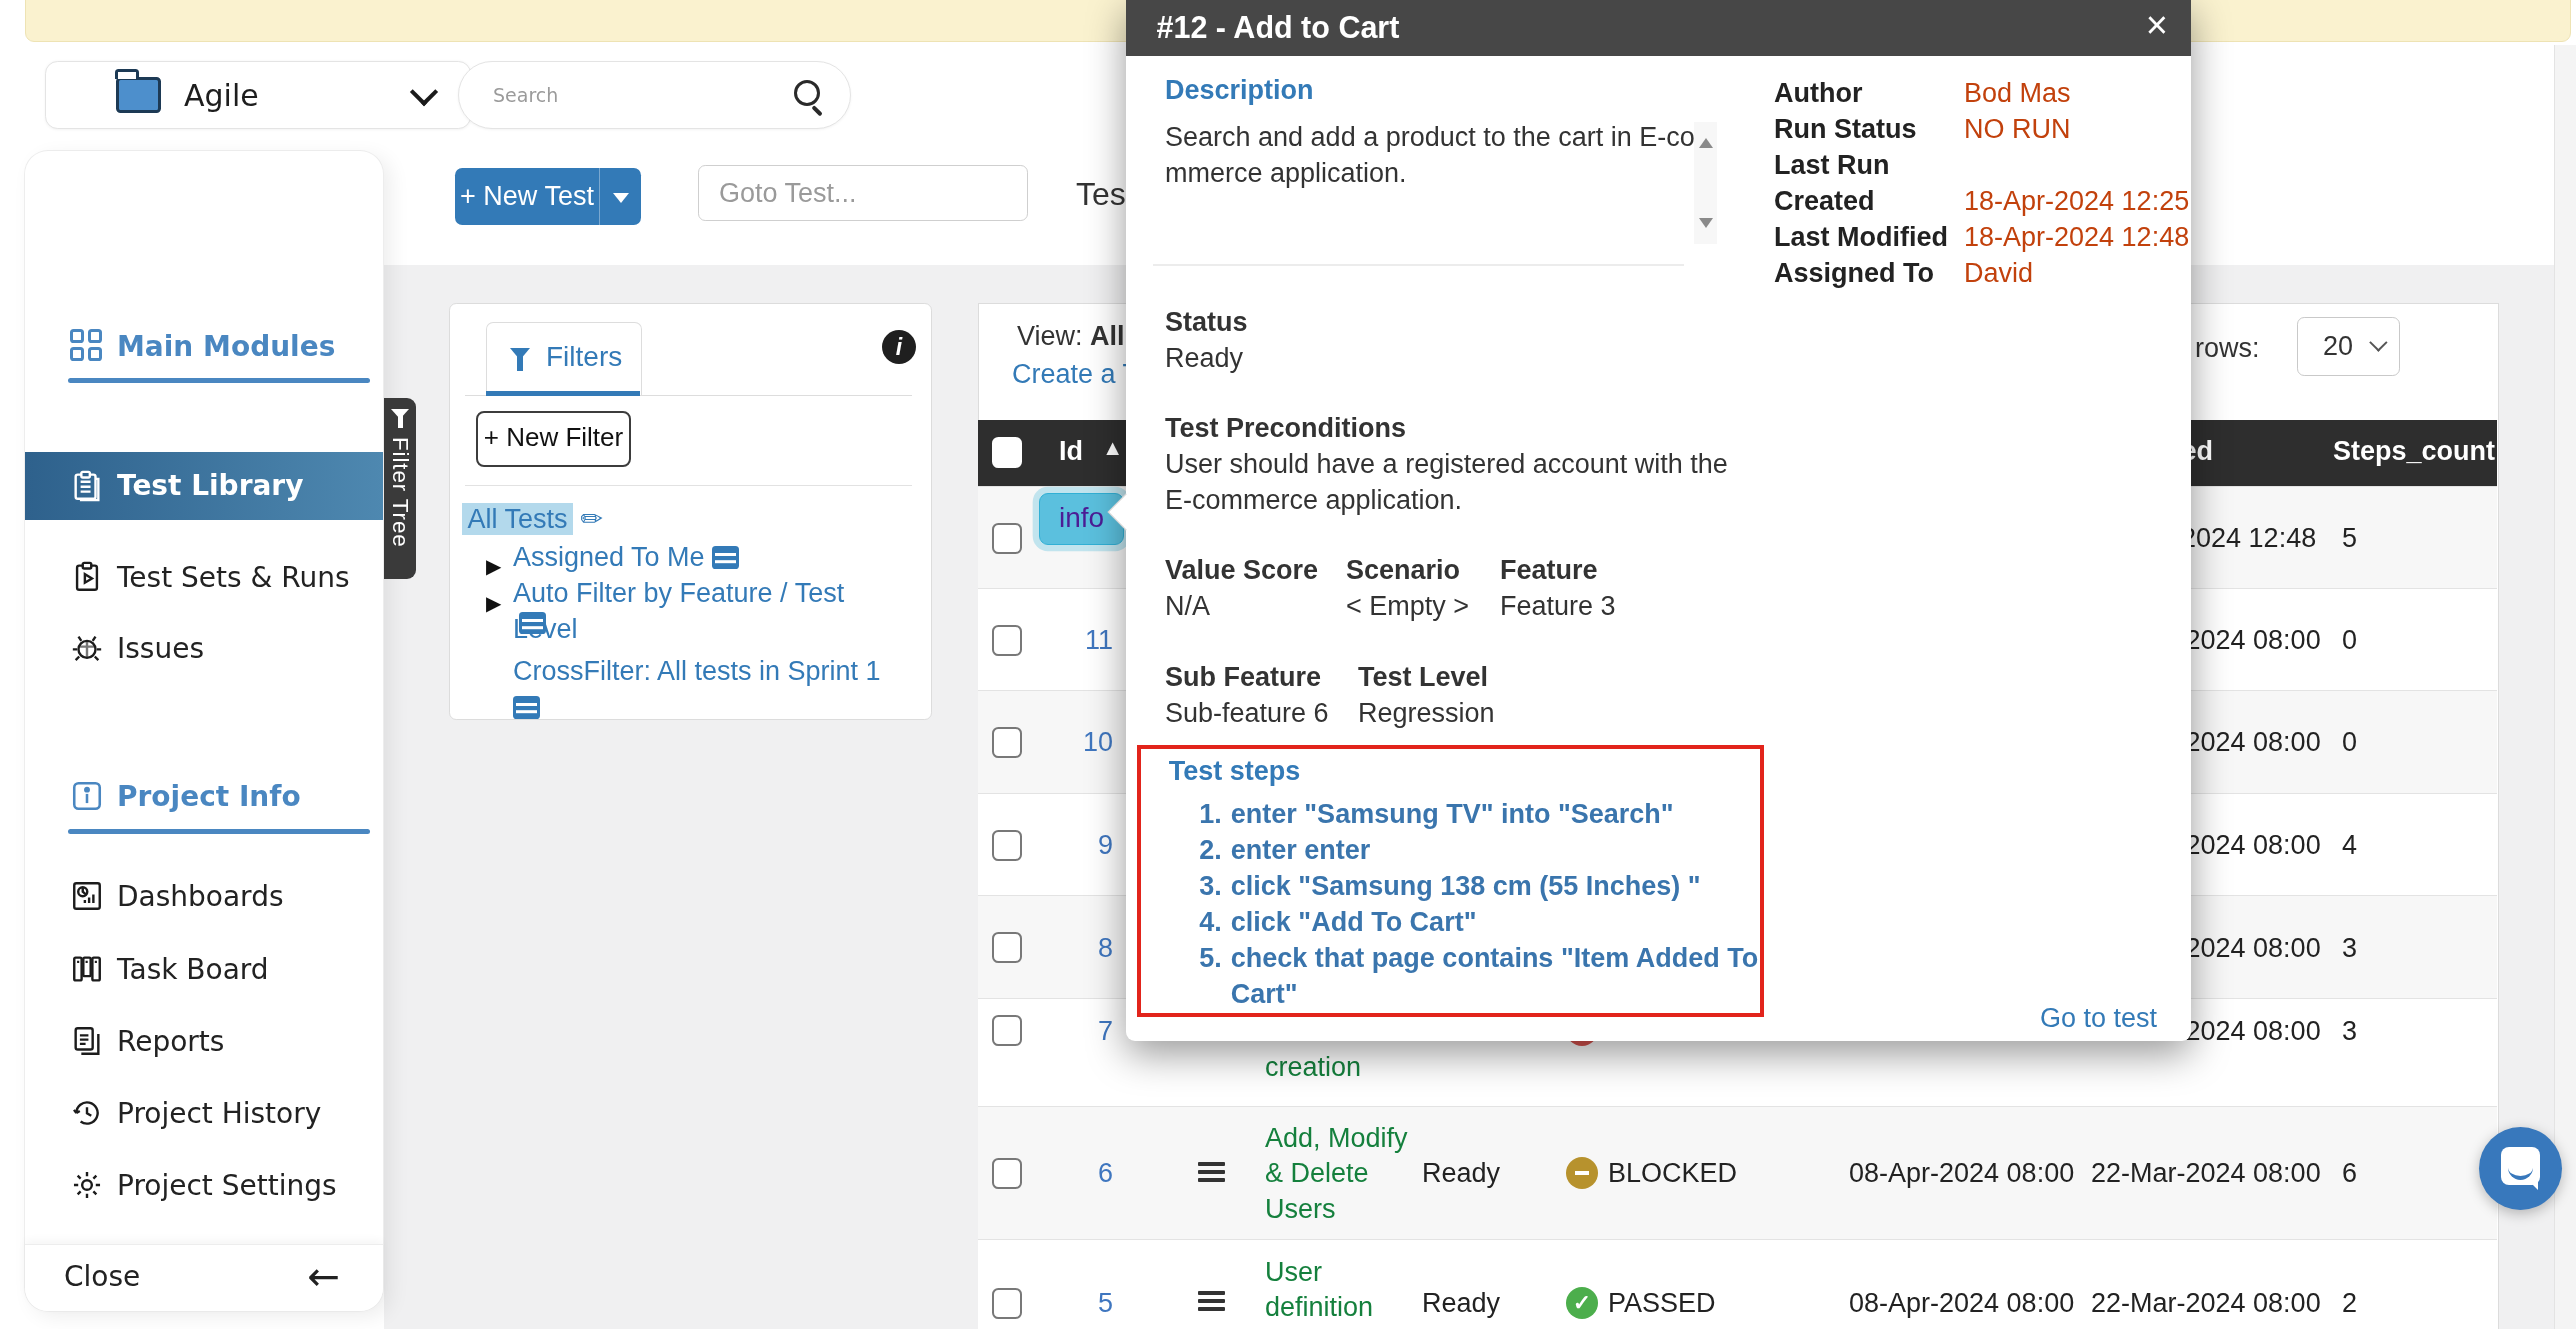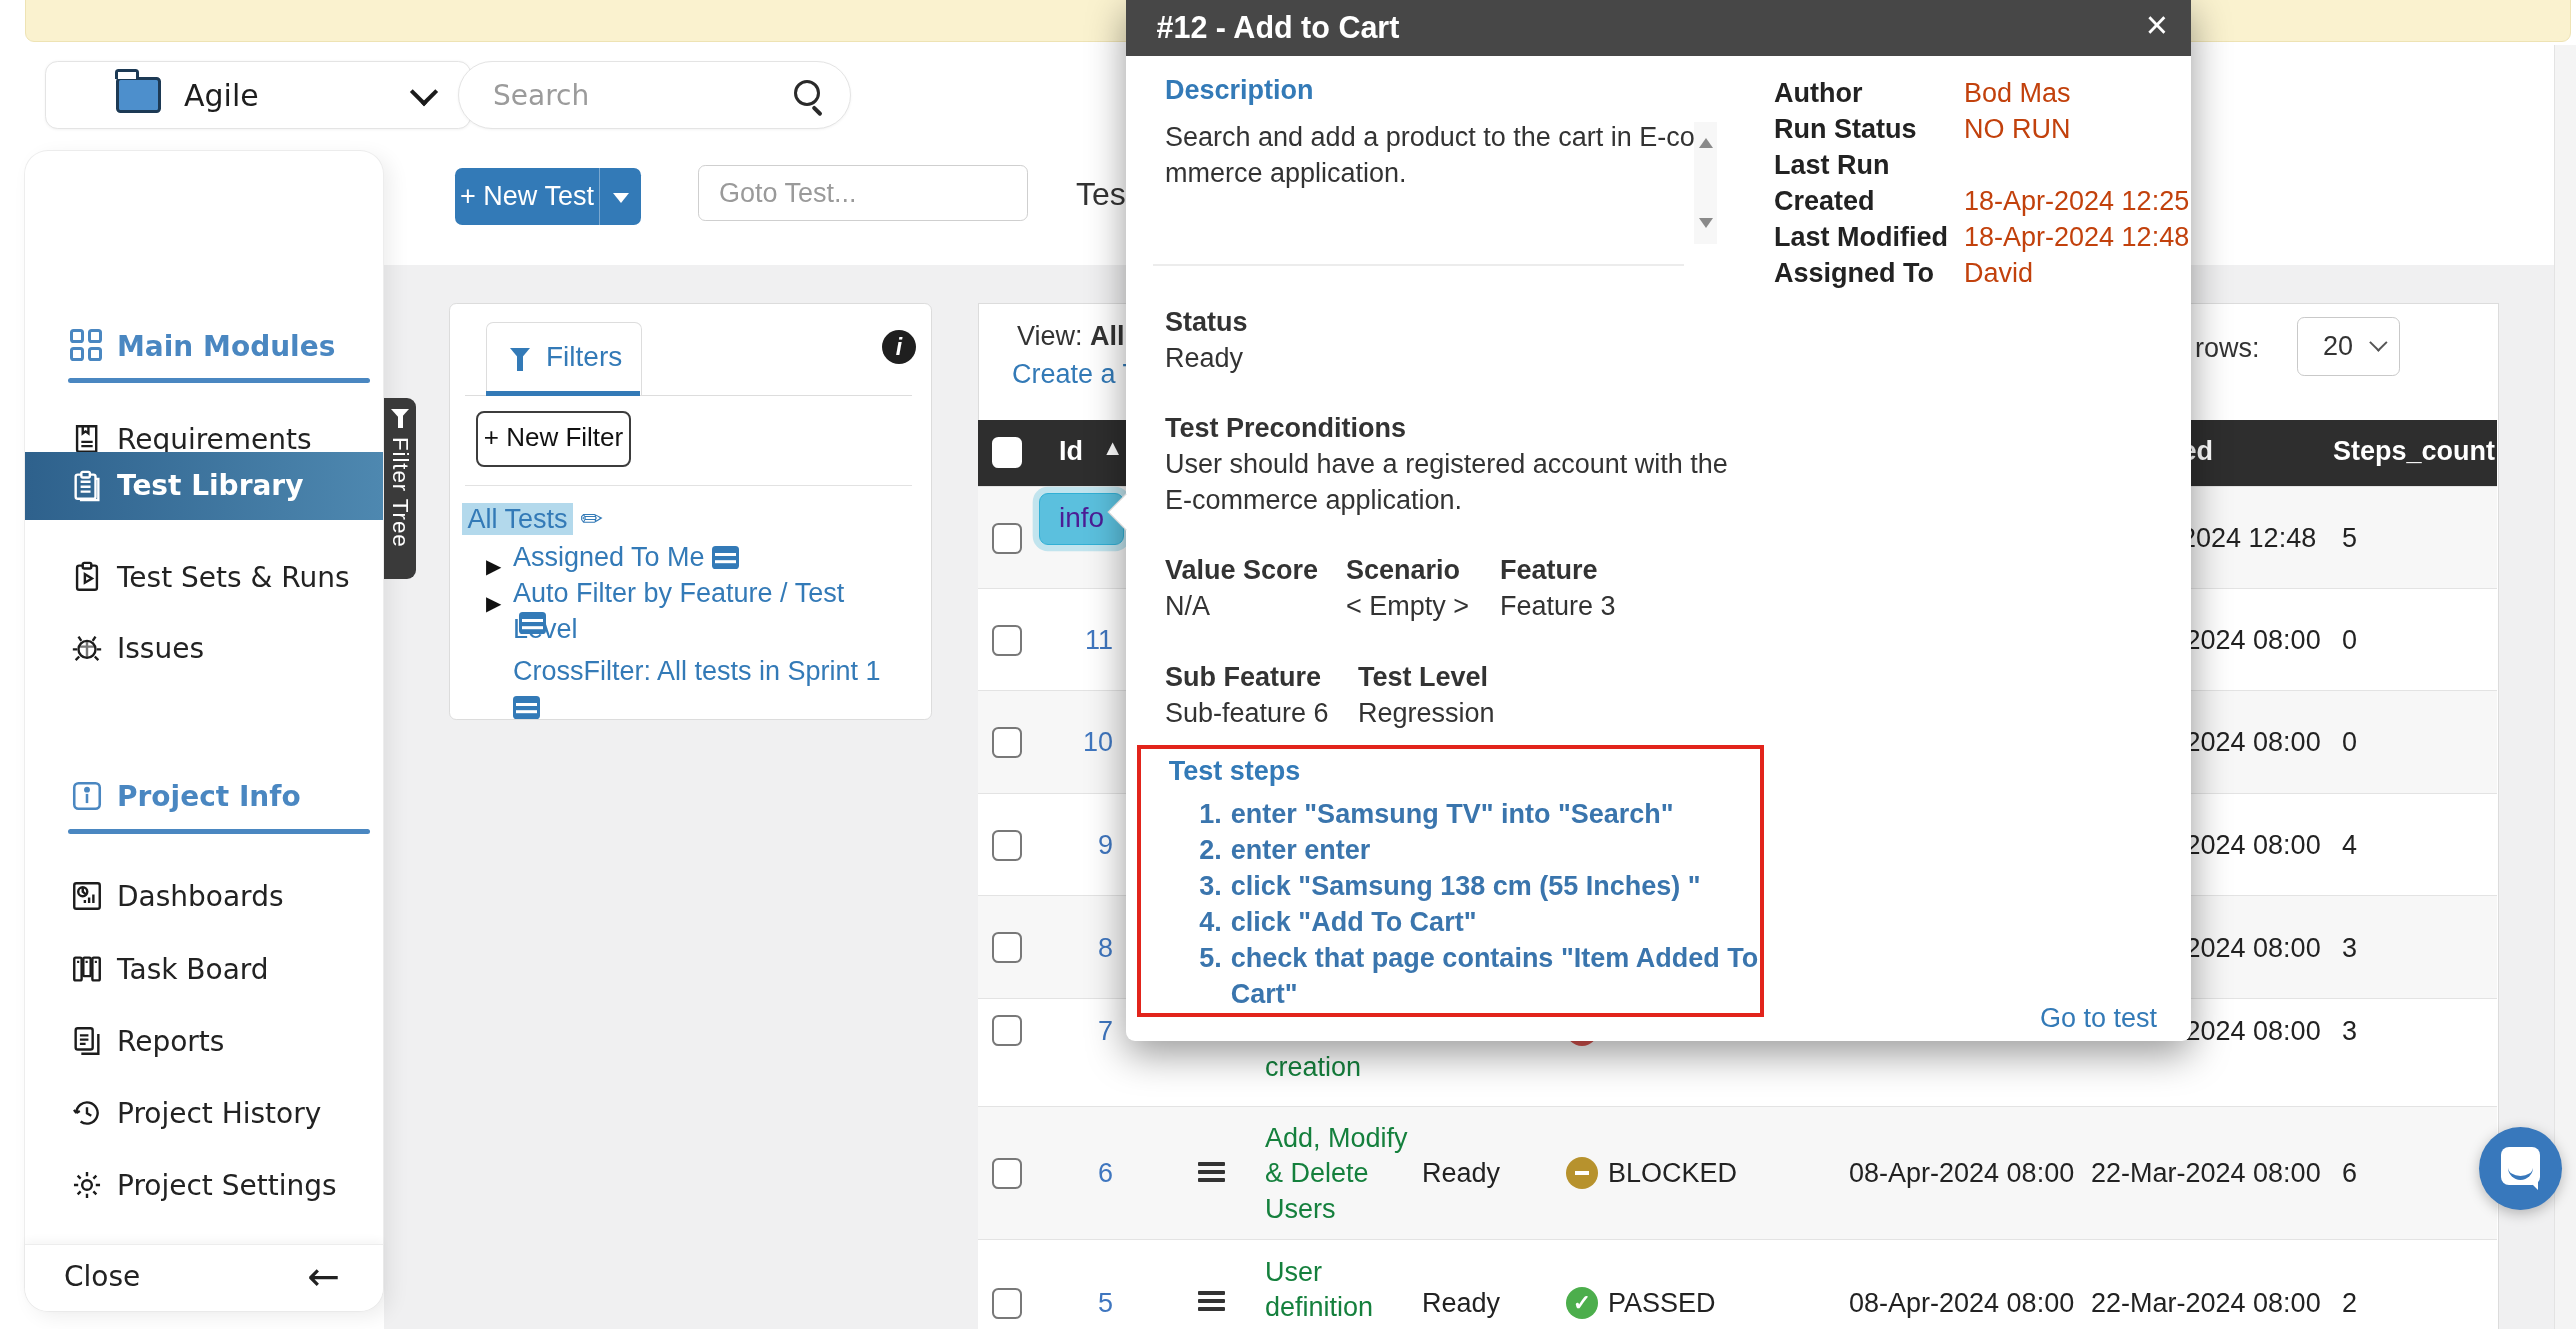--- a/index.html
+++ b/index.html
@@ -10,21 +10,21 @@
   #banner{left:25px;top:-16px;width:2544px;height:56px;background:#faf2cf;border:0.9px solid #eee3b4;border-radius:9px;}
   
   .pill{background:#fff;border:1.8px solid #e4e4e4;border-radius:14.4px;box-shadow:0 0.9px 2.7px rgba(0,0,0,.05);}
   #project-pill{left:45px;top:61px;width:379px;height:66px;border-radius:12.6px;display:flex;align-items:center;padding-left:45px;}
   .folder{width:39px;height:30.5px;background:#4d8fcc;border:3.6px solid #1d3a55;border-radius:4.5px;margin-left:25px;position:relative;}
   .folder:before{content:"";position:absolute;left:-3.6px;top:-10.8px;width:18px;height:7.2px;background:#fff;border:3.6px solid #1d3a55;border-bottom:none;border-radius:3.6px 3.6px 0 0;}
   #project-pill .lbl{font-family:"DejaVu Sans",sans-serif;font-size:30px;font-weight:500;color:#1e1e1e;margin-left:23px;}
   .chev{width:16px;height:16px;border-right:4.5px solid #1b1b1b;border-bottom:4.5px solid #1b1b1b;transform:rotate(45deg);}
   #project-pill .chev{position:absolute;right:36px;top:20px;}
   #search-pill{left:458px;top:61px;width:391px;height:66px;border-radius:36px;display:flex;align-items:center;}
-  #search-pill input{border:none;outline:none;background:transparent;font-size:28px;color:#333;margin-left:32px;width:269px;font-family:"DejaVu Sans",sans-serif;}
+  #search-pill input{border:none;outline:none;background:transparent;font-size:19px;color:#333;margin-left:32px;width:269px;font-family:"DejaVu Sans",sans-serif;}
   #search-pill input::placeholder{color:#9b9b9b;}
   .mag{position:absolute;right:30.5px;top:18px;width:20px;height:20px;border:3.6px solid #2a2a2a;border-radius:50%;}
   .mag:after{content:"";position:absolute;left:18px;top:21.5px;width:3.6px;height:11.7px;background:#2a2a2a;transform:rotate(-45deg);border-radius:1.8px;}
   
   #sidebar{left:25px;top:151px;width:358px;height:1160px;background:#fff;border-radius:23px 23px 23px 23px;
            box-shadow:0 0 0 0.9px #ececec,7.2px 5.4px 20px rgba(0,0,0,.07);}
   .side-underline{position:absolute;left:43px;width:302px;height:5.4px;background:#4a87c1;border-radius:2.7px;}
   .side-label{position:absolute;left:92px;height:36px;line-height:36px;font-family:"DejaVu Sans",sans-serif;font-size:28px;font-weight:500;color:#222;}
   .side-label.head{color:#4a87c1;font-weight:700;}
   .side-ic{position:absolute;left:45px;width:34px;height:34px;}
@@ -145,28 +145,20 @@
           <span class="grid22" style="width:34px">
             <i></i>
             <i></i>
             <i></i>
             <i></i>
           </span>
         </span>
   <span class="side-label head" style="top:0">Main Modules</span>
       </div>
       <div class="side-underline" style="top: 227px;"></div>
-      <div style="position: absolute; left: 0px; top: 269px; width: 358px; height: 39px;">
-        <span class="side-ic" style="top:1.8px"><svg class="svgic" viewBox="0 0 24 24" fill="none" stroke="#1c1c1c" stroke-width="1.7">
-            <path d="M5 3h13.5v18H6.5A1.5 1.5 0 015 19.5z"></path>
-            <path d="M9 3v5l2-1.4L13 8V3"></path>
-            <path d="M8 14h8M8 17h8"></path>
-          </svg></span>
-      <span class="side-label" style="top:1.8px">Requirements</span>
-      </div>
       <div id="side-active" style="position: absolute; top: 301px;">
         <span class="side-ic" style="top:17px"><svg class="svgic" viewBox="0 0 24 24" fill="none" stroke="#ffffff" stroke-width="1.7">
             <rect x="4" y="4" width="14" height="17" rx="1.5"></rect>
             <rect x="8" y="2" width="6" height="4" rx="1" fill="#2e618c"></rect>
             <path d="M7.5 9h7M7.5 12.5h7M7.5 16h7"></path>
             <path d="M18 7h2v15H7"></path>
           </svg></span>
       <span class="side-label" style="top:16px">Test Library</span>
       </div>
       <div style="position: absolute; left: 0px; top: 407px; width: 358px; height: 39px;">

